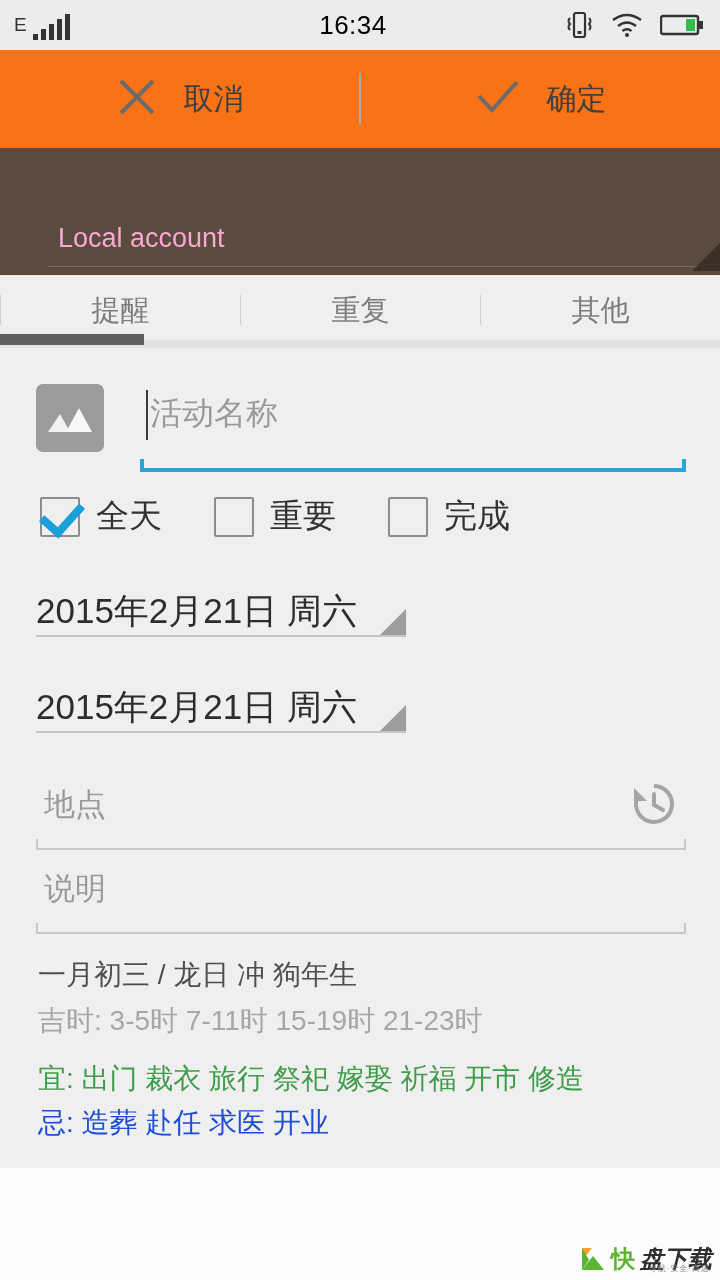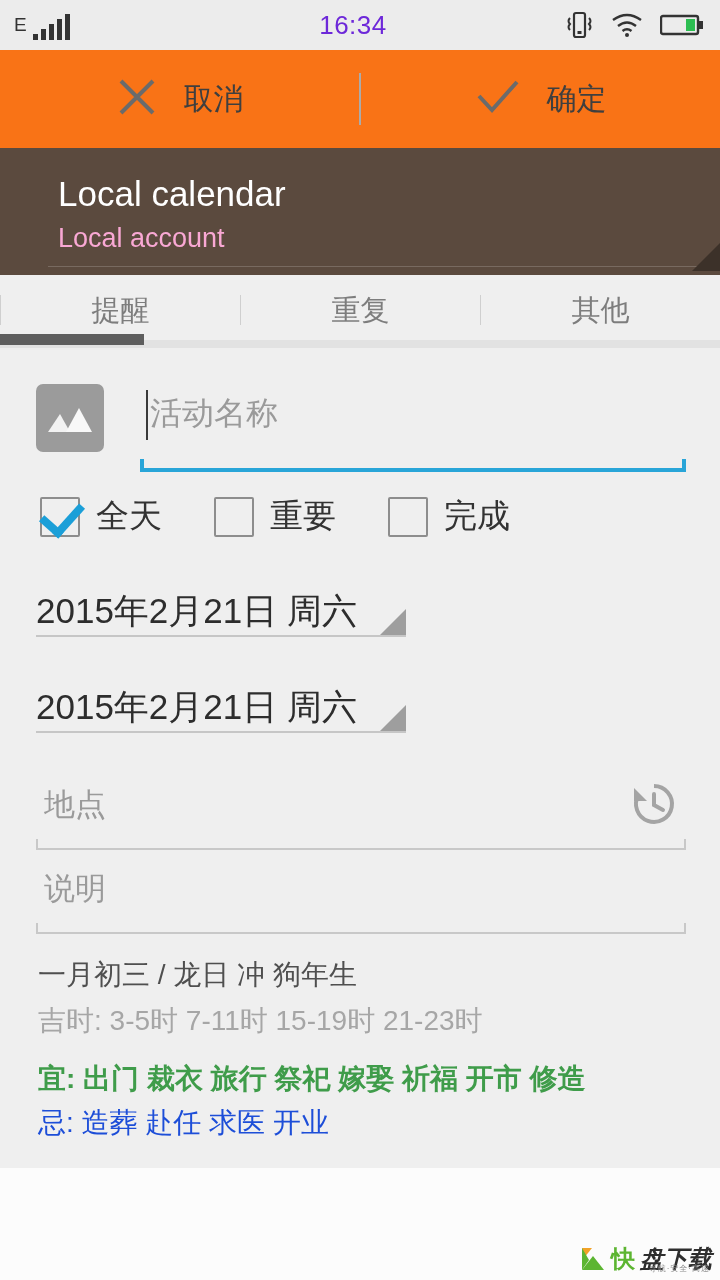--- a/index.html
+++ b/index.html
@@ -21,21 +21,21 @@
   .sb-e { font-size: 19px; color: #333; line-height: 30px; align-self: center; }
   .bars { display: flex; align-items: flex-end; gap: 3px; height: 24px; }
   .bars i { display: block; width: 5px; background: #333; }
   .bars i:nth-child(1) { height: 6px; }
   .bars i:nth-child(2) { height: 11px; }
   .bars i:nth-child(3) { height: 16px; }
   .bars i:nth-child(4) { height: 21px; }
   .bars i:nth-child(5) { height: 26px; }
   .sb-time {
     position: absolute; left: 0; width: 706px; text-align: center;
-    font-size: 26px; color: #6d28d9; letter-spacing: 0.5px;
+    font-size: 26px; color: #000000; letter-spacing: 0.5px;
   }
   .sb-right {
     margin-left: auto; display: flex; align-items: center; gap: 16px; padding-right: 16px;
   }
   .sb-right svg { display: block; }
 
   
   .actionbar {
     position: absolute; left: 0; top: 50px; width: 720px; height: 98px;
     background: #f97316; display: flex; align-items: center;
@@ -153,21 +153,21 @@
   .ri-rule::before, .ri-rule::after {
     content: ""; position: absolute; bottom: 0; width: 2px; height: 11px; background: #c8c8c8;
   }
   .ri-rule::before { left: 0; }
   .ri-rule::after { right: 0; }
   .hist-icon { position: absolute; right: 6px; top: -6px; cursor: pointer; }
 
   .almanac { position: absolute; left: 38px; top: 608px; width: 660px; }
   .al-line1 { font-size: 28px; color: #4f4f4f; margin-bottom: 8px; }
   .al-line2 { font-size: 28px; color: #a6a6a6; margin-bottom: 20px; }
-  .al-yi { font-size: 28px; color: #3f9c4a; margin-bottom: 6px; font-weight: bold; }
+  .al-yi { font-size: 28px; color: #3f9c4a; margin-bottom: 6px; }
   .al-ji { font-size: 28px; color: #1d4ed8; }
 
   
   .watermark {
     position: absolute; right: 8px; bottom: 8px;
     display: flex; align-items: center; gap: 5px;
   }
   .wm-k { position: relative; width: 26px; height: 26px; }
   .wm-kuai { font-size: 24px; color: #5cb531; font-weight: bold; line-height: 26px; }
   .wm-pan { font-size: 24px; color: #2e2e2e; font-weight: bold; font-style: italic; line-height: 26px; }
@@ -231,21 +231,20 @@
       <span>
         <svg width="46" height="42" viewBox="0 0 46 42">
           <path d="M4 20 L17 34 L42 6" stroke="#6b6b6b" stroke-width="4" fill="none"></path>
         </svg>
       </span>
       <span class="lbl">确定</span>
     </div>
   </div>
 
   <div class="acct">
-    <div class="acct-title">Local calendar</div>
     <div class="acct-sub">Local account</div>
     <div class="acct-rule"></div>
     <div class="acct-tri"></div>
   </div>
 
   <div class="tabs">
     <div class="tabs-row">
       <div class="tab-div"></div>
       <div class="tab">提醒</div>
       <div class="tab-div"></div>

